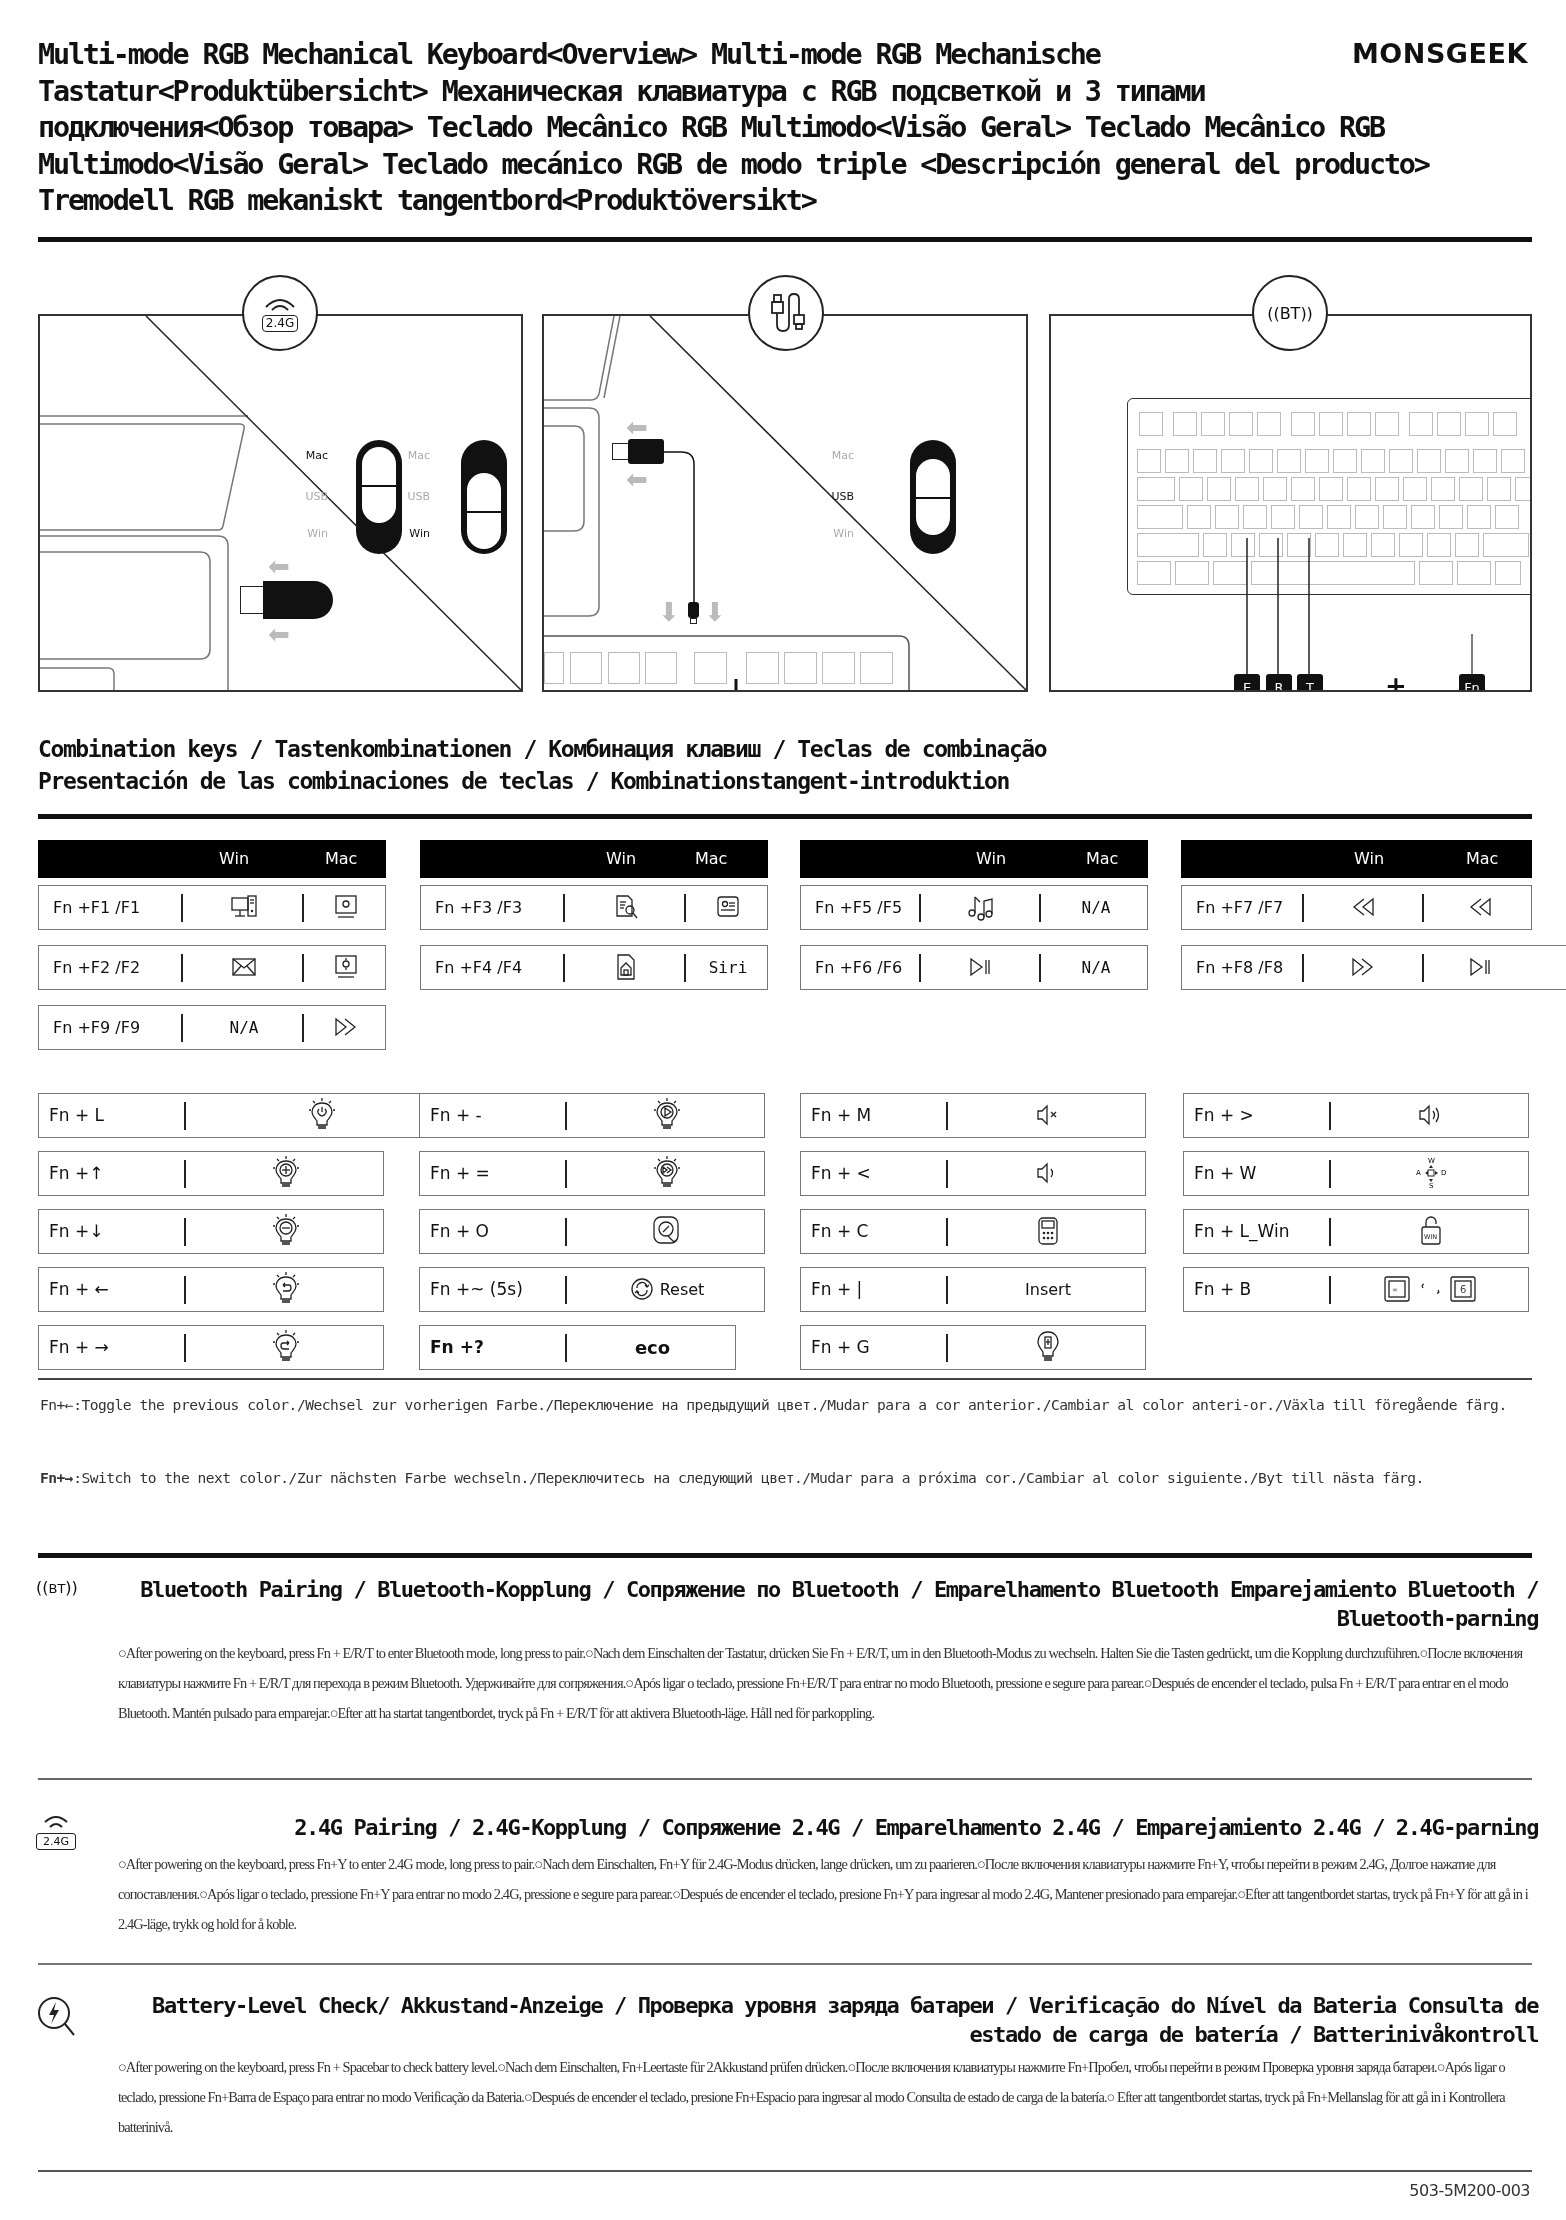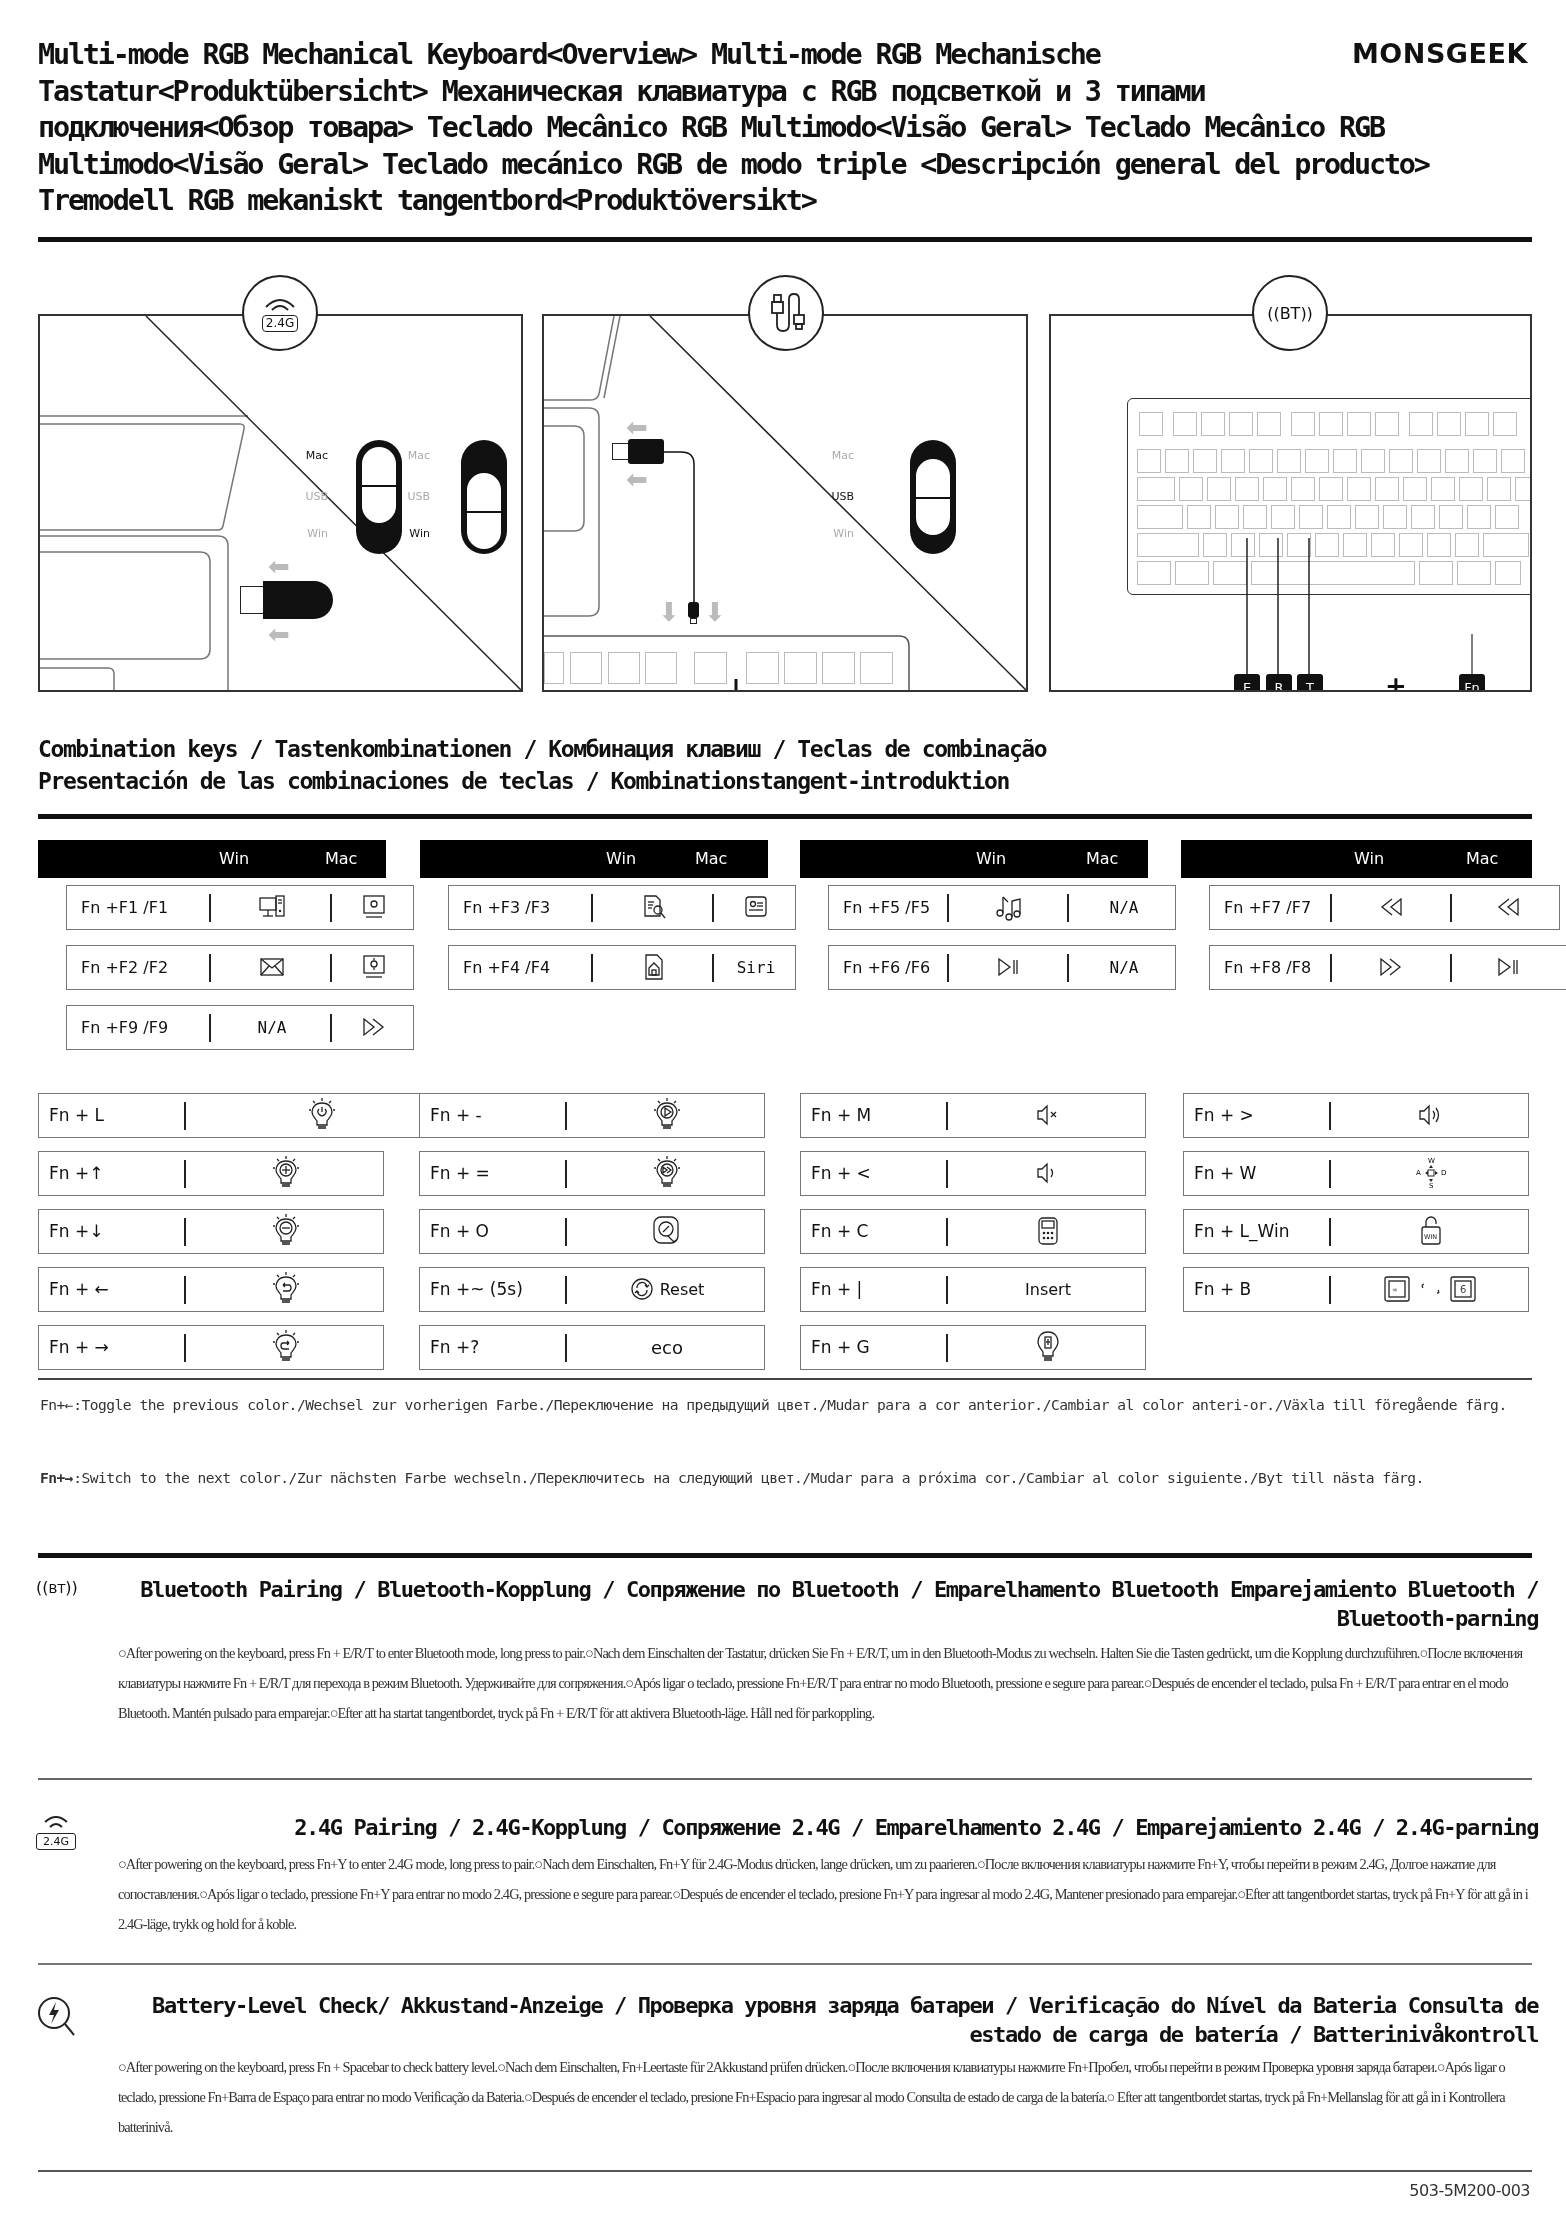--- a/index.html
+++ b/index.html
@@ -24,21 +24,21 @@
   .gray-arrow { position: absolute; color: #bbb; font-size: 26px; font-family: "DejaVu Sans", sans-serif; line-height: 1; }
   .kb-key { position: absolute; border: 1px solid #bbb; background: #fff; }
   .blk-key { position: absolute; width: 26px; height: 26px; background: #111; color: #fff; border-radius: 3px; font-family: "DejaVu Sans", sans-serif; font-size: 13px; display: flex; align-items: center; justify-content: center; }
 
   
   .combo-title { left: 38px; top: 733px; font-size: 23px; line-height: 32px; font-weight: bold; letter-spacing: -1.4px; white-space: nowrap; }
 
   
   .fhead { position: absolute; height: 38px; background: #000; color: #fff; font-family: "DejaVu Sans", sans-serif; font-size: 16px; }
   .fhead span { position: absolute; top: 9px; }
-  .frow { position: absolute; height: 45px; border: 1.5px solid #777; background: #fff; font-family: "DejaVu Sans", sans-serif; margin-left: 28px; }
+  .frow { position: absolute; height: 45px; border: 1.5px solid #777; background: #fff; font-family: "DejaVu Sans", sans-serif; }
   .frow .k { position: absolute; left: 14px; top: 12px; font-size: 16px; white-space: nowrap; }
   .frow .sep { position: absolute; top: 8px; width: 1.5px; height: 28px; background: #222; }
   .frow .cell { position: absolute; top: 0; height: 42px; display: flex; align-items: center; justify-content: center; font-size: 16px; }
   .mono { font-family: "DejaVu Sans Mono", monospace; font-size: 15px; }
 
   
   .lrow { position: absolute; height: 45px; border: 1.5px solid #777; background: #fff; font-family: "DejaVu Sans", sans-serif; }
   .lrow .k { position: absolute; left: 10px; top: 11px; font-size: 17px; white-space: nowrap; }
   .lrow .sep { position: absolute; left: 145px; top: 8px; width: 1.5px; height: 28px; background: #222; }
   .lrow .cell { position: absolute; left: 150px; right: 0; top: 0; height: 42px; display: flex; align-items: center; justify-content: center; font-size: 16px; gap: 6px; }
@@ -596,21 +596,21 @@
       <span class="cell">
         <span class="icon">
           <svg width="24" height="24">
             <circle cx="12" cy="12" r="10" fill="none" stroke="#222" stroke-width="1.3"></circle>
             <path d="M7,11 A5,5 0 0,1 17,10 M17,13 A5,5 0 0,1 7,14 M15,8 L17,10 L19,8 M5,16 L7,14 L9,16" fill="none" stroke="#222" stroke-width="1.3"></path>
           </svg>
         </span>
         <span>Reset</span>
       </span>
     </div>
-    <div class="lrow" style="left: 419px; top: 1325px; width: 346px;">
+    <div class="lrow" style="left: 419px; top: 1325px; width: 317px; font-weight: bold;">
       <span class="k">Fn +?</span>
       <span class="sep"></span>
       <span class="cell">
         <span style="font-size:18px">eco</span>
       </span>
     </div>
     <div class="lrow" style="left: 800px; top: 1093px; width: 346px;">
       <span class="k">Fn + M</span>
       <span class="sep"></span>
       <span class="cell">

